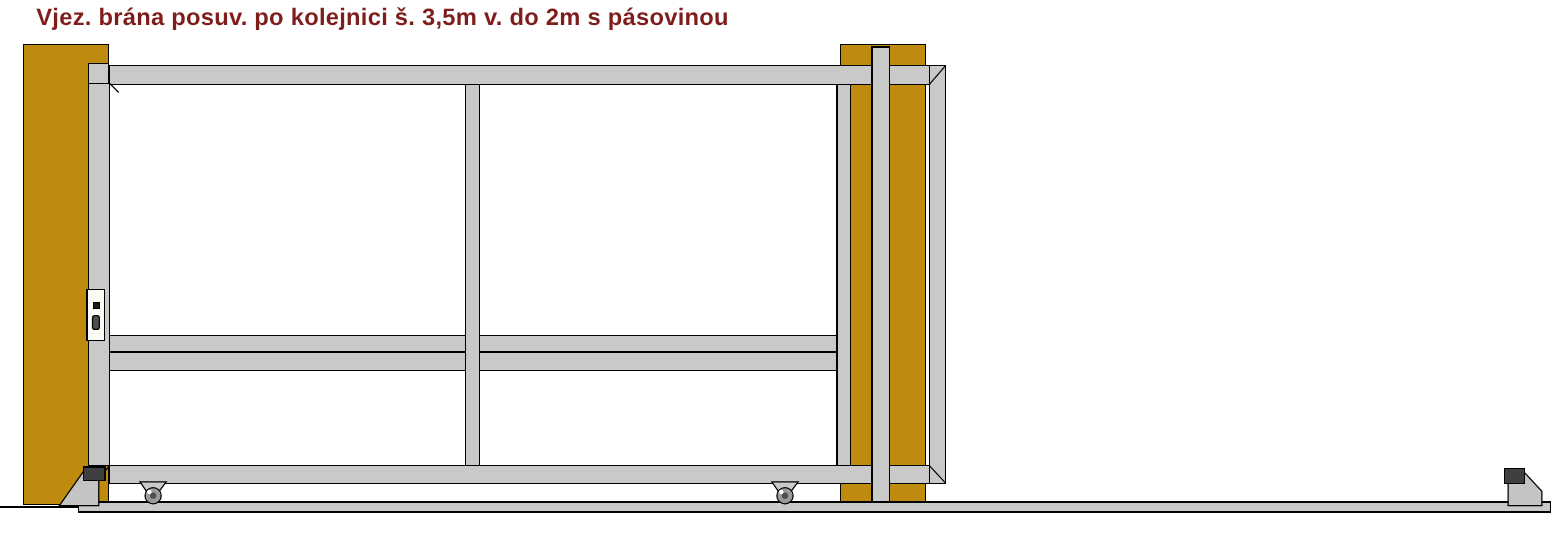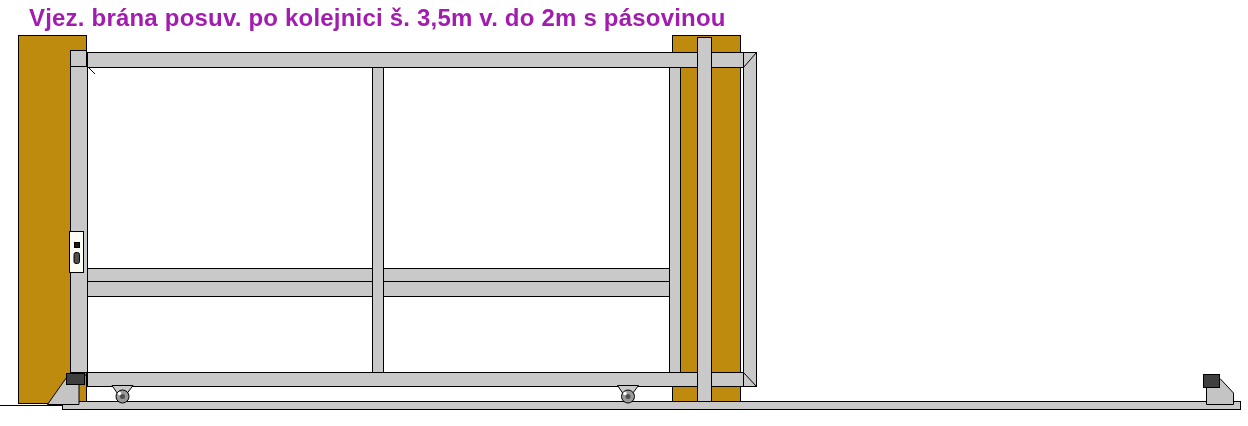--- a/index.html
+++ b/index.html
@@ -6,23 +6,23 @@
   .canvas{
     position:relative;
     width:1248px;height:426px;
     background:#ffffff;
     overflow:hidden;
     font-family:"Liberation Sans", sans-serif;
   }
   .drawing-title{
     position:absolute;
     left:29px;top:4px;
-    font-size:24px;
+    font-size:19px;
     font-weight:bold;
-    color:#a21caf;
+    color:#7f1d1d;
     letter-spacing:0.2px;
     white-space:nowrap;
   }
   svg{position:absolute;left:0;top:0;}
 </style>
 </head>
 <body>
 
 <div class="canvas">
 

